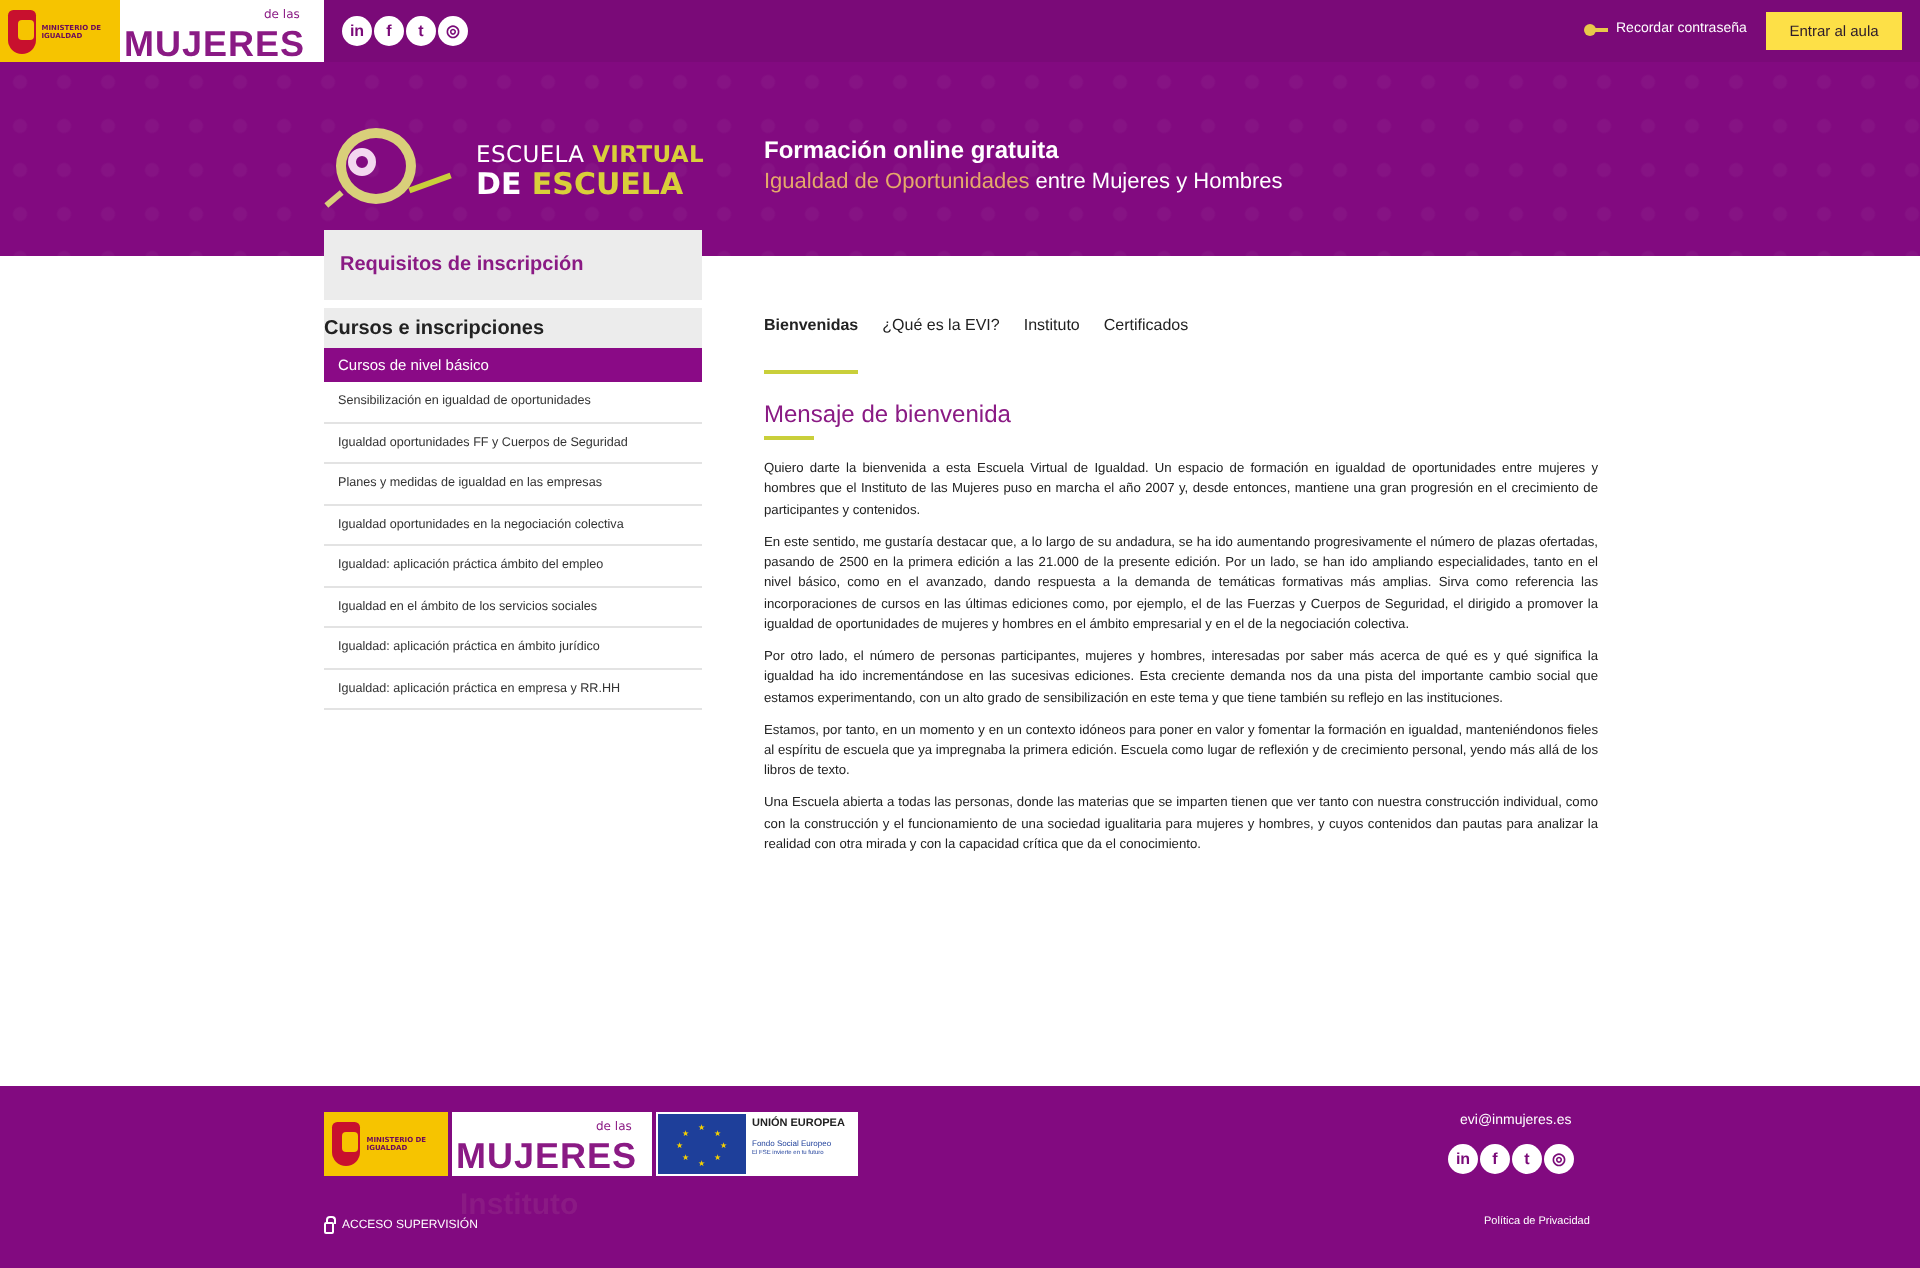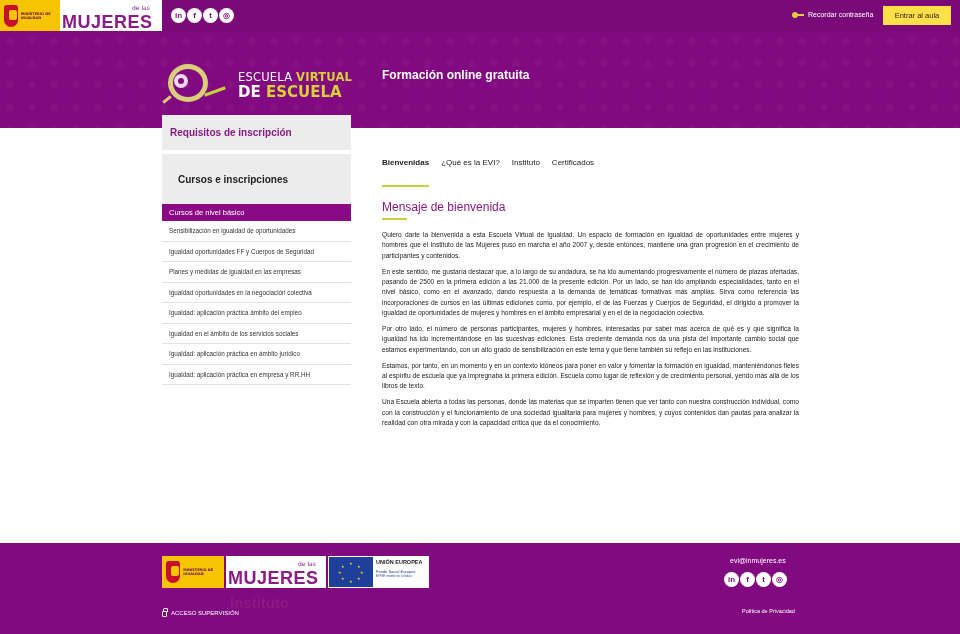--- a/index.html
+++ b/index.html
@@ -41,21 +41,21 @@
   .evi-l2 { position: absolute; left: 76px; top: 19px; font-size: 15px; font-weight: bold; color: #fff; white-space: nowrap; }
   .evi-l2 span { color: #d9cf3a; text-align: center; }
   .hero-title { position: absolute; left: 382px; top: 37px; color: #fff; font-family: "Liberation Sans", sans-serif; font-weight: bold; font-size: 12px; }
   .hero-sub { position: absolute; left: 382px; top: 54px; color: #fff; font-family: "Liberation Sans", sans-serif; font-size: 11px; }
   .hero-sub .hl { color: #e4a96a; }
 
   
   .sidebar { position: absolute; left: 162px; top: 115px; width: 189px; }
   .side-box { background: #ececec; font-family: "Liberation Sans", sans-serif; font-weight: bold; }
   .side-req { height: 35px; color: #8a1a84; font-size: 10px; display: flex; align-items: center; padding-left: 8px; }
-  .side-cursos { margin-top: 4px; height: 50px; color: #222; font-size: 10px; display: flex; align-items: center; padding-left: 16px; }
+  .side-cursos { margin-top: 4px; height: 20px; color: #222; font-size: 10px; display: flex; align-items: center; padding-left: 0; }
   .side-level { height: 17px; background: #8a0a86; color: #fff; font-size: 7.5px; display: flex; align-items: center; padding-left: 7px; font-family: "Liberation Sans", sans-serif; }
   .side-link { height: 20.5px; border-bottom: 1px solid #e3e3e3; font-size: 6.3px; color: #333; display: flex; align-items: center; padding-left: 7px; font-family: "Liberation Sans", sans-serif; }
   .side-link:last-child { border-bottom: 1px solid #e3e3e3; }
 
   
   .tabs { position: absolute; left: 382px; top: 158px; display: flex; gap: 12px; font-family: "Liberation Sans", sans-serif; font-size: 8px; color: #222; }
   .tab { padding-bottom: 20px; position: relative; }
   .tab.active { font-weight: bold; }
   .tab.active::after { content: ""; position: absolute; left: 0; right: 0; bottom: 0; height: 2px; background: #c9cf3a; }
 
@@ -116,20 +116,21 @@
 <div class="hero">
   <div class="evi-logo">
     <div class="at"></div>
     <div class="at-inner"></div>
     <div class="at-arrow"></div>
     <div class="at-cross"></div>
     <div class="evi-l1"><span>ESCUELA </span><b>VIRTUAL</b></div>
     <div class="evi-l2"><span style="color:#fff">DE </span><span>ESCUELA</span></div>
   </div>
   <div class="hero-title">Formación online gratuita</div>
+  <div class="hero-sub"><span class="hl">Igualdad de Oportunidades</span><span> entre Mujeres y Hombres</span></div>
 </div>
 
 <div class="sidebar">
   <div class="side-box side-req">Requisitos de inscripción</div>
   <div class="side-box side-cursos">Cursos e inscripciones</div>
   <div class="side-level">Cursos de nivel básico</div>
   <div class="side-link">Sensibilización en igualdad de oportunidades</div>
   <div class="side-link">Igualdad oportunidades FF y Cuerpos de Seguridad</div>
   <div class="side-link">Planes y medidas de igualdad en las empresas</div>
   <div class="side-link">Igualdad oportunidades en la negociación colectiva</div>

